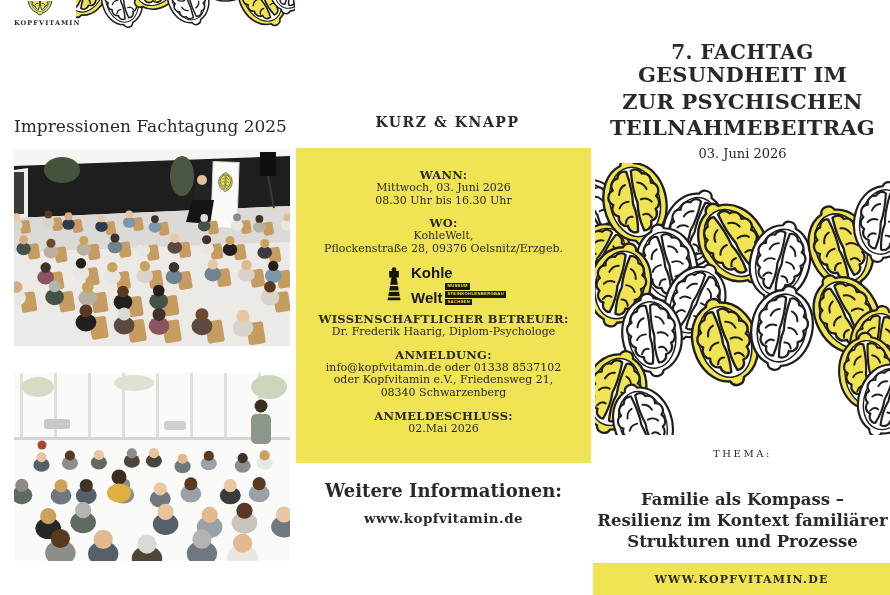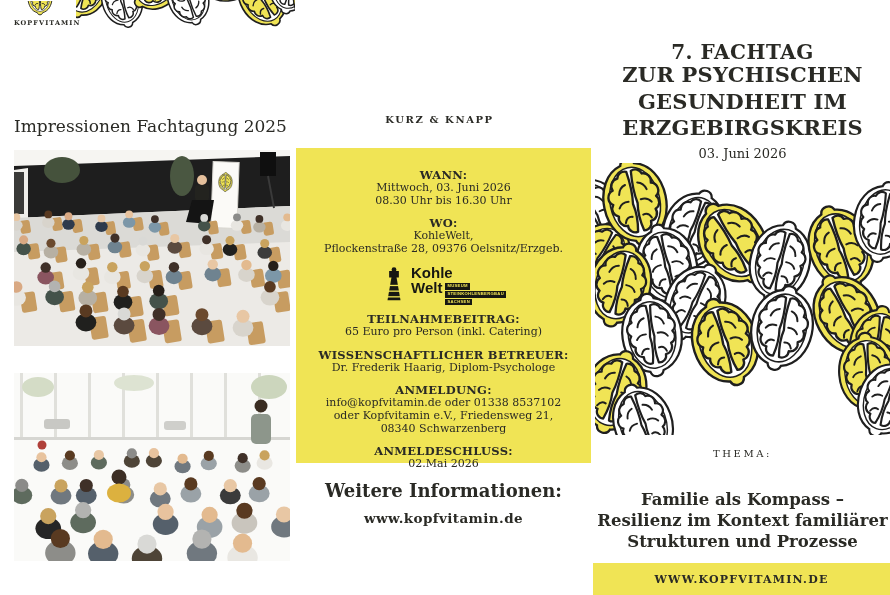--- a/index.html
+++ b/index.html
@@ -12,30 +12,30 @@
   .logo{left:14px;top:1px;width:52px;text-align:center;}
   .logo-icon{height:17px;width:34px;margin:0 auto;overflow:hidden;}
   .logo-text{font-size:6.5px;font-weight:bold;letter-spacing:1.1px;margin-top:1px;white-space:nowrap;}
   .top-strip{left:76px;top:0;width:219px;height:38px;overflow:hidden;}
   .impressionen{left:14px;top:116px;width:280px;font-size:17px;font-weight:normal;}
   .photo1{left:14px;top:150px;width:276px;height:196px;}
   .photo2{left:14px;top:373px;width:276px;height:188px;}
   .photo1 svg,.photo2 svg{display:block;}
 
   
-  .kurz{left:292px;top:114px;width:295px;font-size:10px;font-weight:bold;letter-spacing:1.6px;}
+  .kurz{left:300px;top:114px;width:295px;font-size:14px;font-weight:bold;letter-spacing:1.6px;}
   .info-box{left:296px;top:148px;width:295px;height:315px;background:#F0E455;
             padding-top:17px;box-sizing:border-box;}
   .sec{margin:4px 10px 10px 10px;}
   .sec-label{font-size:11.5px;font-weight:bold;letter-spacing:.3px;line-height:13px;}
   .sec-line{font-size:11px;line-height:12.6px;}
   .kw{display:flex;justify-content:center;align-items:flex-start;gap:4px;margin:2px 0 8px 0;}
   .kw-text{text-align:left;font-family:"Liberation Sans",sans-serif;font-weight:bold;
            font-size:15px;line-height:15px;color:#171712;}
-  .kw-row{display:flex;align-items:flex-start;gap:3px;}
+  .kw-row{display:flex;align-items:flex-end;gap:3px;}
   .chips{display:flex;flex-direction:column;align-items:flex-start;gap:1px;margin-top:3px;}
   .chip{background:#171712;color:#F0E455;font-family:"Liberation Sans",sans-serif;
         font-weight:bold;font-size:4.2px;letter-spacing:.3px;padding:1px 2px;line-height:4.6px;white-space:nowrap;}
   .more-info{left:296px;top:480px;width:295px;font-size:18px;font-weight:bold;}
   .website{left:296px;top:510px;width:295px;font-size:13.5px;font-weight:bold;letter-spacing:.4px;}
 
   
   .kicker{left:595px;top:40px;width:295px;font-size:20px;font-weight:bold;letter-spacing:.5px;}
   .main-title{left:595px;top:62px;width:295px;font-size:21px;line-height:26.5px;
               font-weight:bold;letter-spacing:.2px;}
@@ -344,47 +344,43 @@
           <span class="chips">
             <span class="chip">MUSEUM</span>
             <span class="chip">STEINKOHLENBERGBAU</span>
             <span class="chip">SACHSEN</span>
           </span>
         </div>
       </div>
     </div>
 
     <div class="sec">
-      <div class="sec-label">TEILNAHMEBEITRAG:</div>
-      <div class="sec-line">65 Euro pro Person (inkl. Catering)</div>
-    </div>
-    <div class="sec">
       <div class="sec-label">WISSENSCHAFTLICHER BETREUER:</div>
       <div class="sec-line">Dr. Frederik Haarig, Diplom-Psychologe</div>
     </div>
     <div class="sec">
       <div class="sec-label">ANMELDUNG:</div>
       <div class="sec-line">info@kopfvitamin.de oder 01338 8537102</div>
       <div class="sec-line">oder Kopfvitamin e.V., Friedensweg 21,</div>
       <div class="sec-line">08340 Schwarzenberg</div>
     </div>
     <div class="sec">
       <div class="sec-label">ANMELDESCHLUSS:</div>
       <div class="sec-line">02.Mai 2026</div>
     </div>
   </div>
 
   <div class="abs more-info center">Weitere Informationen:</div>
   <div class="abs website center">www.kopfvitamin.de</div>
 
   <div class="abs kicker center">7. FACHTAG</div>
   <div class="abs main-title center">
+    <div>GESUNDHEIT IM</div>
     <div>ZUR PSYCHISCHEN</div>
-    <div>GESUNDHEIT IM</div>
-    <div>ERZGEBIRGSKREIS</div>
+    <div>TEILNAHMEBEITRAG</div>
   </div>
   <div class="abs event-date center">03. Juni 2026</div>
 
   <div class="abs lemon-band">
     <svg id="band-svg" width="295" height="272" viewBox="0 0 295 272">
         <use href="#lemonSlice" transform="translate(0,52) rotate(-25) scale(0.72)" style="--c:#ffffff"></use>
         <use href="#lemonSlice" transform="translate(5,95) rotate(30) scale(0.7)" style="--c:#F0E455"></use>
         <use href="#lemonSlice" transform="translate(40,39) rotate(-12) scale(0.78)" style="--c:#F0E455"></use>
         <use href="#lemonSlice" transform="translate(98,67) rotate(20) scale(0.74)" style="--c:#ffffff"></use>
         <use href="#lemonSlice" transform="translate(138,80) rotate(-32) scale(0.8)" style="--c:#F0E455"></use>

